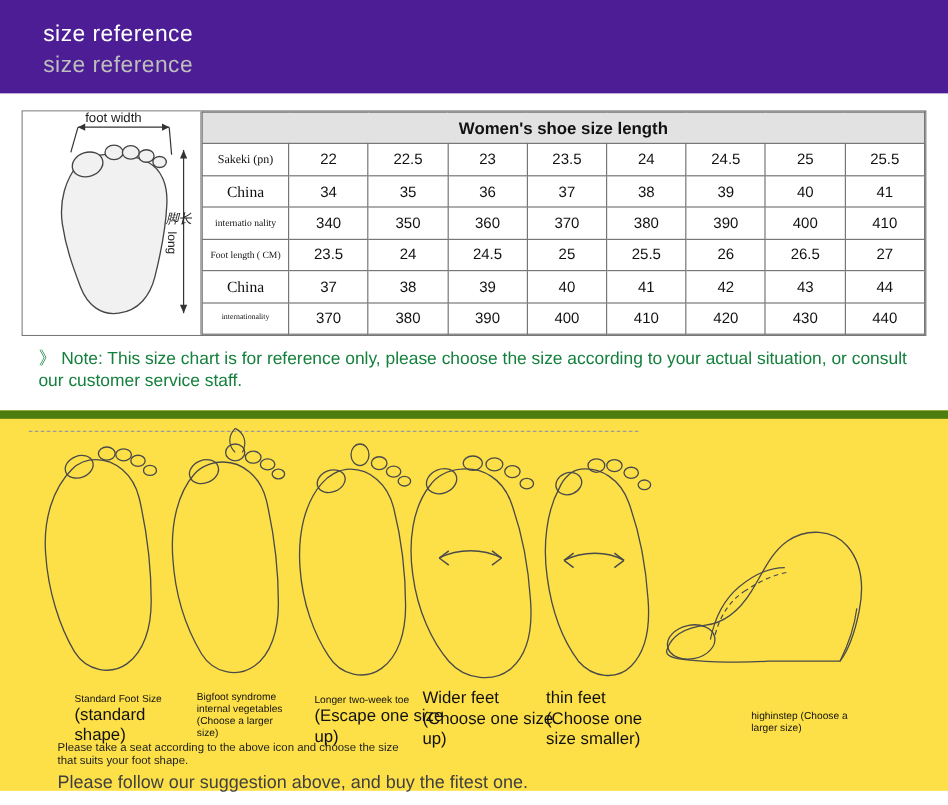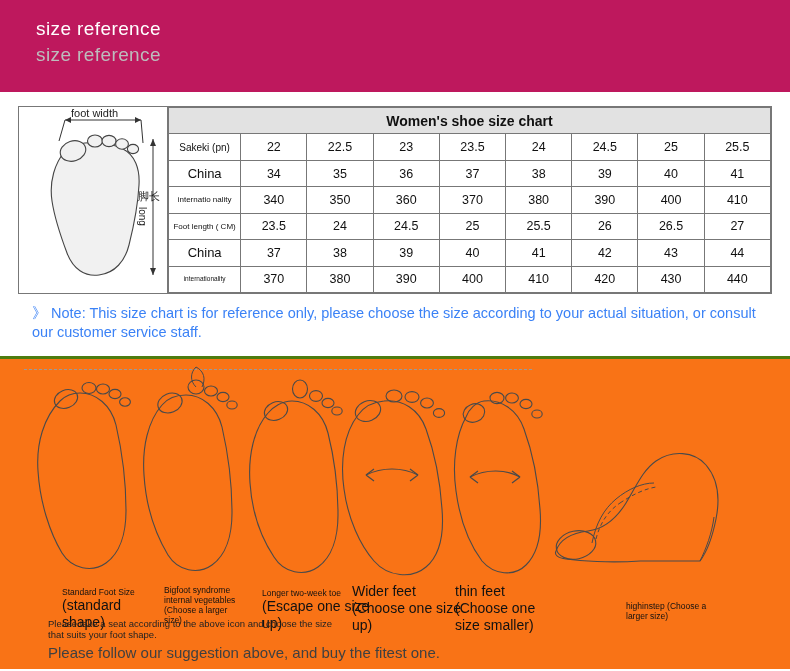--- a/index.html
+++ b/index.html
@@ -16,22 +16,22 @@
   }
   .page {
     position: relative;
     width: 790px;
     height: 671px;
   }
 
   
   .banner {
     position: relative;
-    height: 92px;
-    background: #be185d;
+    height: 78px;
+    background: #4c1d95;
     overflow: hidden;
     padding-left: 44px;
   }
   .banner-title {
     position: absolute;
     left: 36px;
     top: 18px;
     font-size: 19px;
     color: #ffffff;
     letter-spacing: 0.4px;
@@ -85,55 +85,56 @@
   td.title-cell {
     font-size: 14px;
     font-weight: bold;
     background: #e2e2e2;
     height: 26px;
   }
   td.row-head {
     text-align: left;
     padding-left: 6px;
     font-size: 13px;
+    font-family: Liberation Serif, serif;
   }
   td.row-head.small {
     font-size: 8px;
     line-height: 9px;
   }
   td.row-head.tiny {
     font-size: 6.5px;
     line-height: 8px;
   }
   td.row-head.mid {
     font-size: 10px;
     line-height: 11px;
   }
   td.val { font-size: 12.5px; margin-top: 43px; }
 
   .note {
     margin: 9px 2px 0 14px;
     font-size: 14.5px;
     line-height: 19px;
-    color: #3b82f6;
+    color: #15803d;
     width: 730px;
   }
   .note .mark { font-size: 15px; }
 
   .divider-gap {
     height: 14px;
     background: #ffffff;
   }
 
   
   .foot-types {
     position: relative;
     height: 310px;
-    background: #f97316;
-    border-top: 3px solid #4d7c0f;
+    background: #fde047;
+    border-top: 7px solid #4d7c0f;
   }
   .dotted-line {
     position: absolute;
     left: 24px;
     top: 10px;
     width: 508px;
     border-top: 1px dashed #9a9a9a;
   }
   .foot-svg-row {
     position: absolute;
@@ -204,32 +205,32 @@
           <ellipse cx="76" cy="34" rx="7.5" ry="6" fill="#f1f1f1" stroke="#444" stroke-width="1.1"></ellipse>
           <ellipse cx="90" cy="34" rx="7" ry="5.6" fill="#f1f1f1" stroke="#444" stroke-width="1.1"></ellipse>
           <ellipse cx="103" cy="37" rx="6.4" ry="5.2" fill="#f1f1f1" stroke="#444" stroke-width="1.1"></ellipse>
           <ellipse cx="114" cy="42" rx="5.6" ry="4.6" fill="#f1f1f1" stroke="#444" stroke-width="1.1"></ellipse>
 
           <line x1="134" y1="32" x2="134" y2="168" stroke="#333" stroke-width="1"></line>
           <polygon points="134,32 131,39 137,39" fill="#333"></polygon>
           <polygon points="134,168 131,161 137,161" fill="#333"></polygon>
         </svg>
         <div style="position:absolute; left:52px; top:0px; font-size:11px;">foot width</div>
-        <div style="position:absolute; left:119px; top:82px; font-size:11px;">脚长</div>
+        <div style="position:absolute; left:119px; top:82px; font-size:11px;font-style:italic;">脚长</div>
         <div style="position:absolute; left:118px; top:100px; font-size:10px; writing-mode:vertical-rl;">long</div>
       </div>
 
       <table class="size-table">
         <colgroup>
           <col style="width:72px">
           <col span="8" style="width:66px">
         </colgroup>
         <tbody>
           <tr>
-            <td class="title-cell" colspan="9">Women's shoe size chart</td>
+            <td class="title-cell" colspan="9">Women's shoe size length</td>
           </tr>
 
           <tr>
             <td class="row-head mid">Sakeki (pn)</td>
             <td class="val">22</td>
             <td class="val">22.5</td>
             <td class="val">23</td>
             <td class="val">23.5</td>
             <td class="val">24</td>
             <td class="val">24.5</td>

